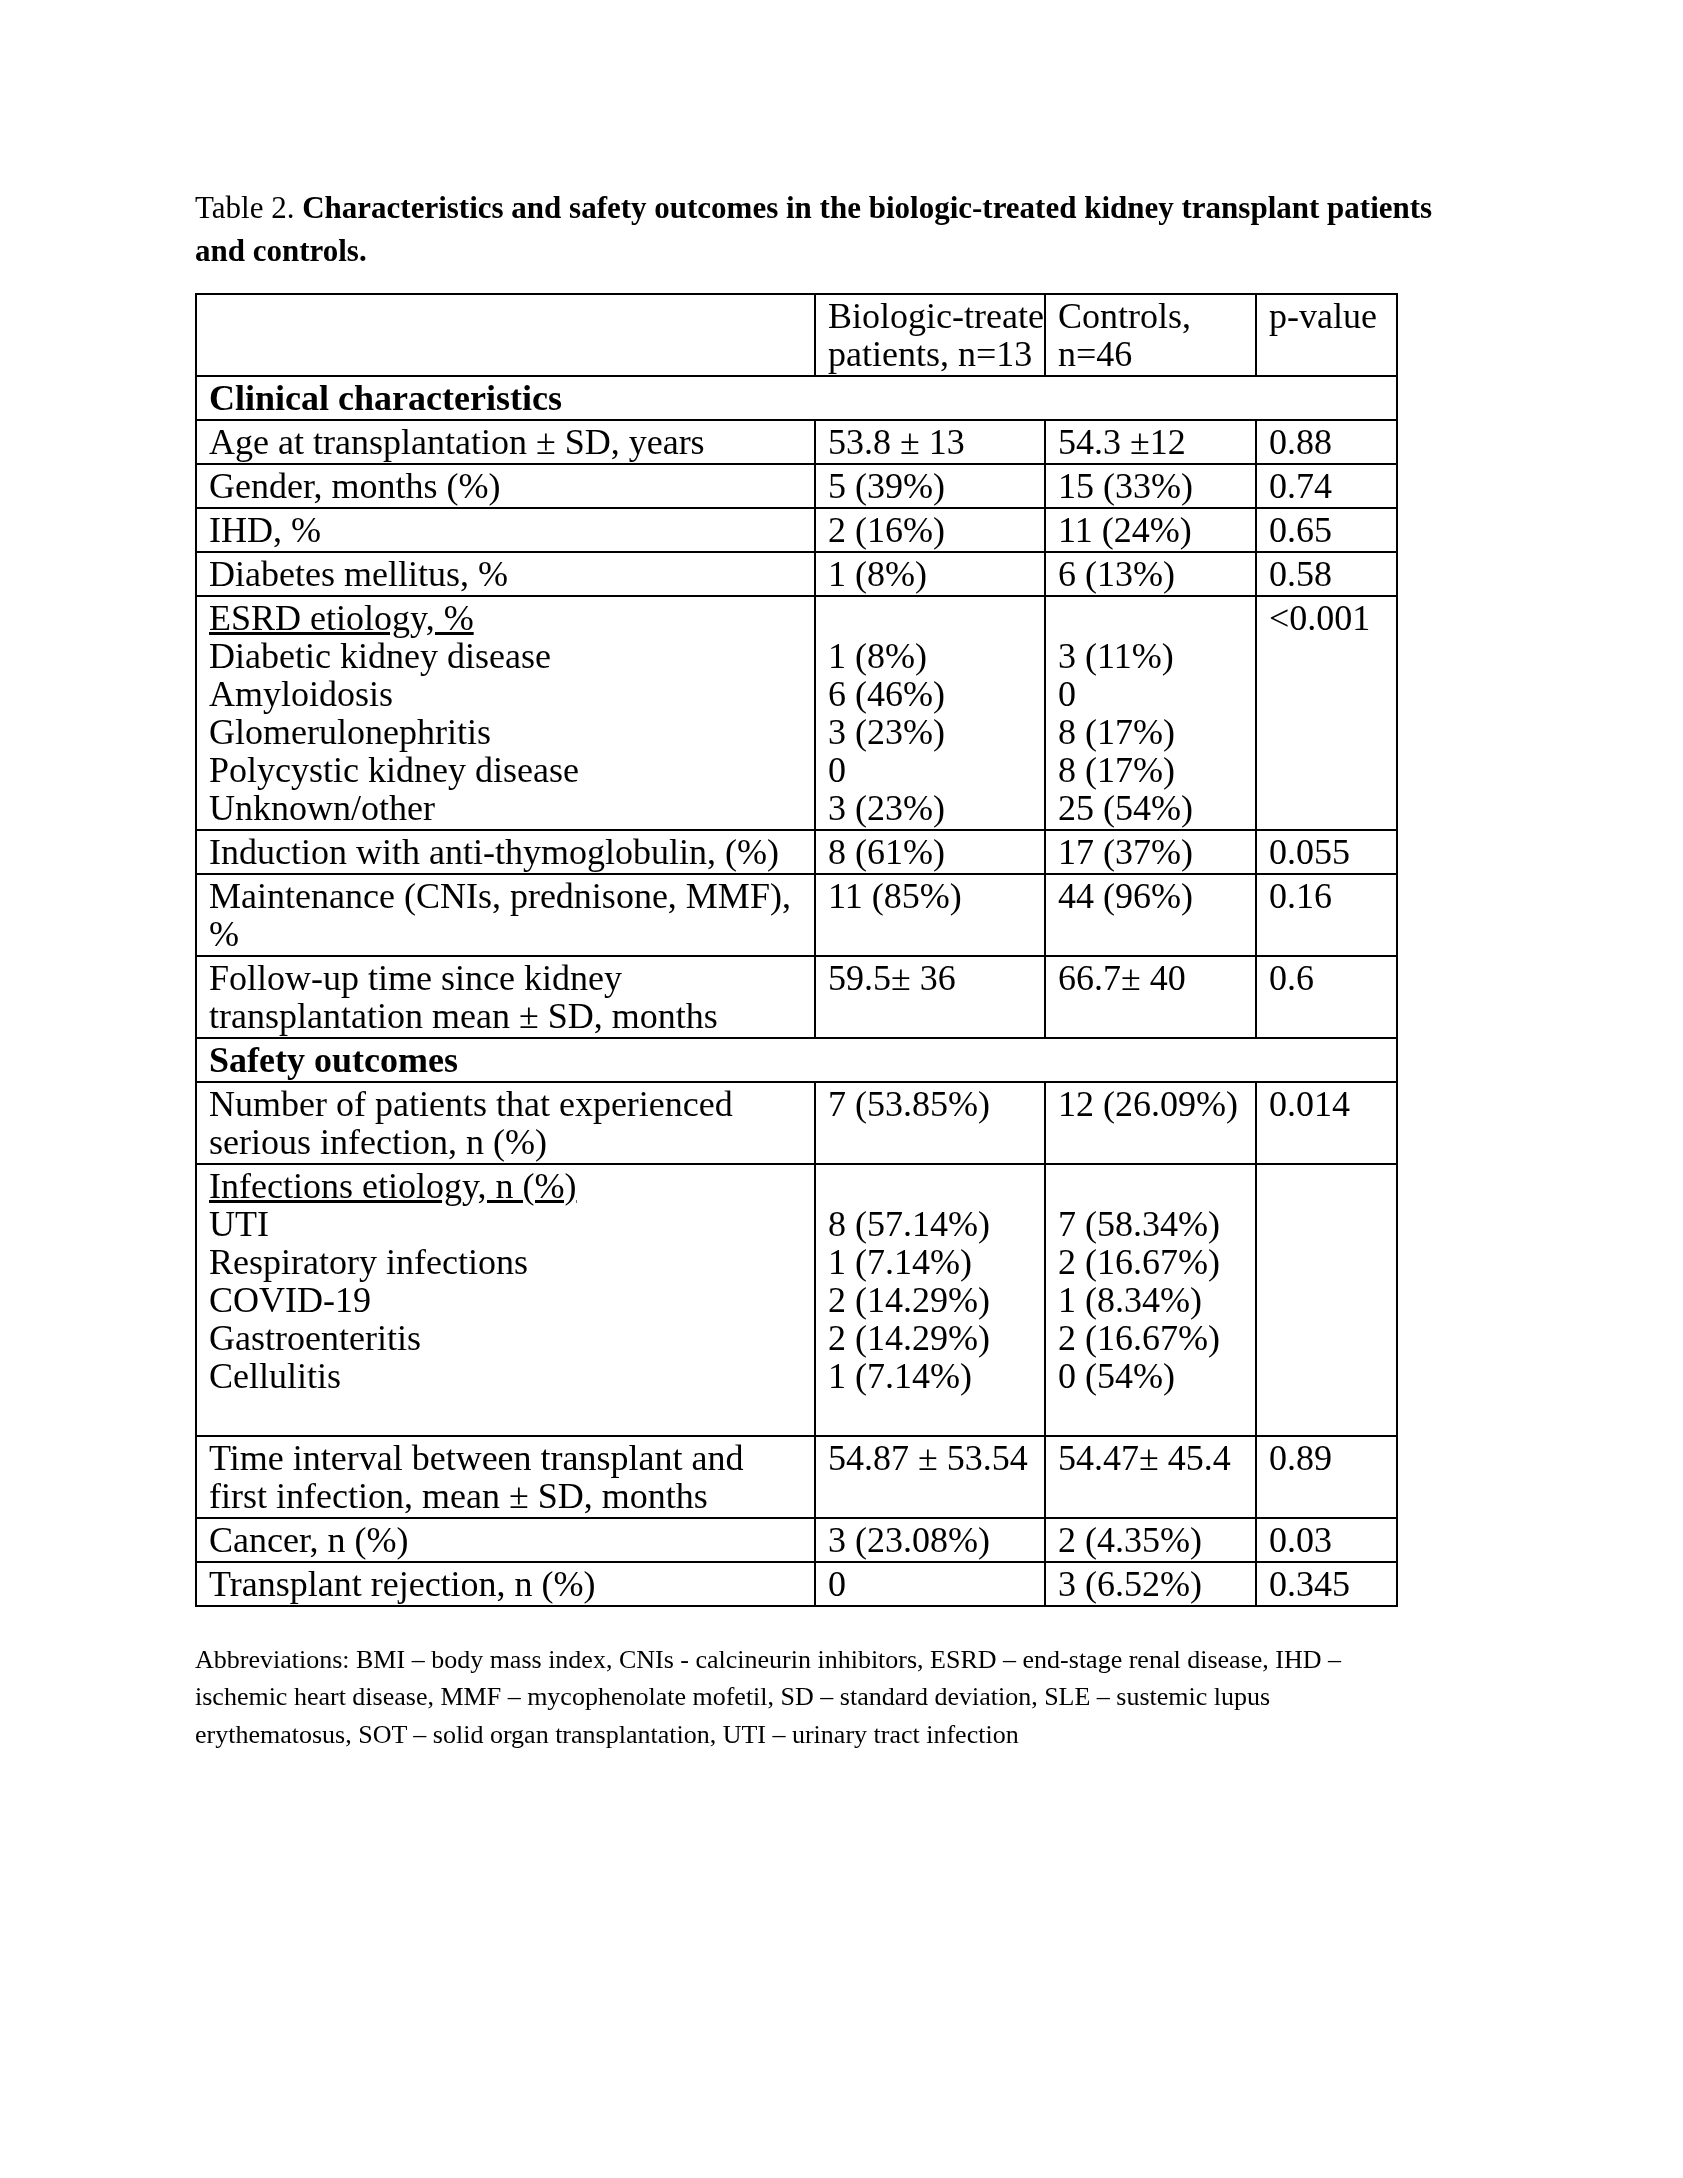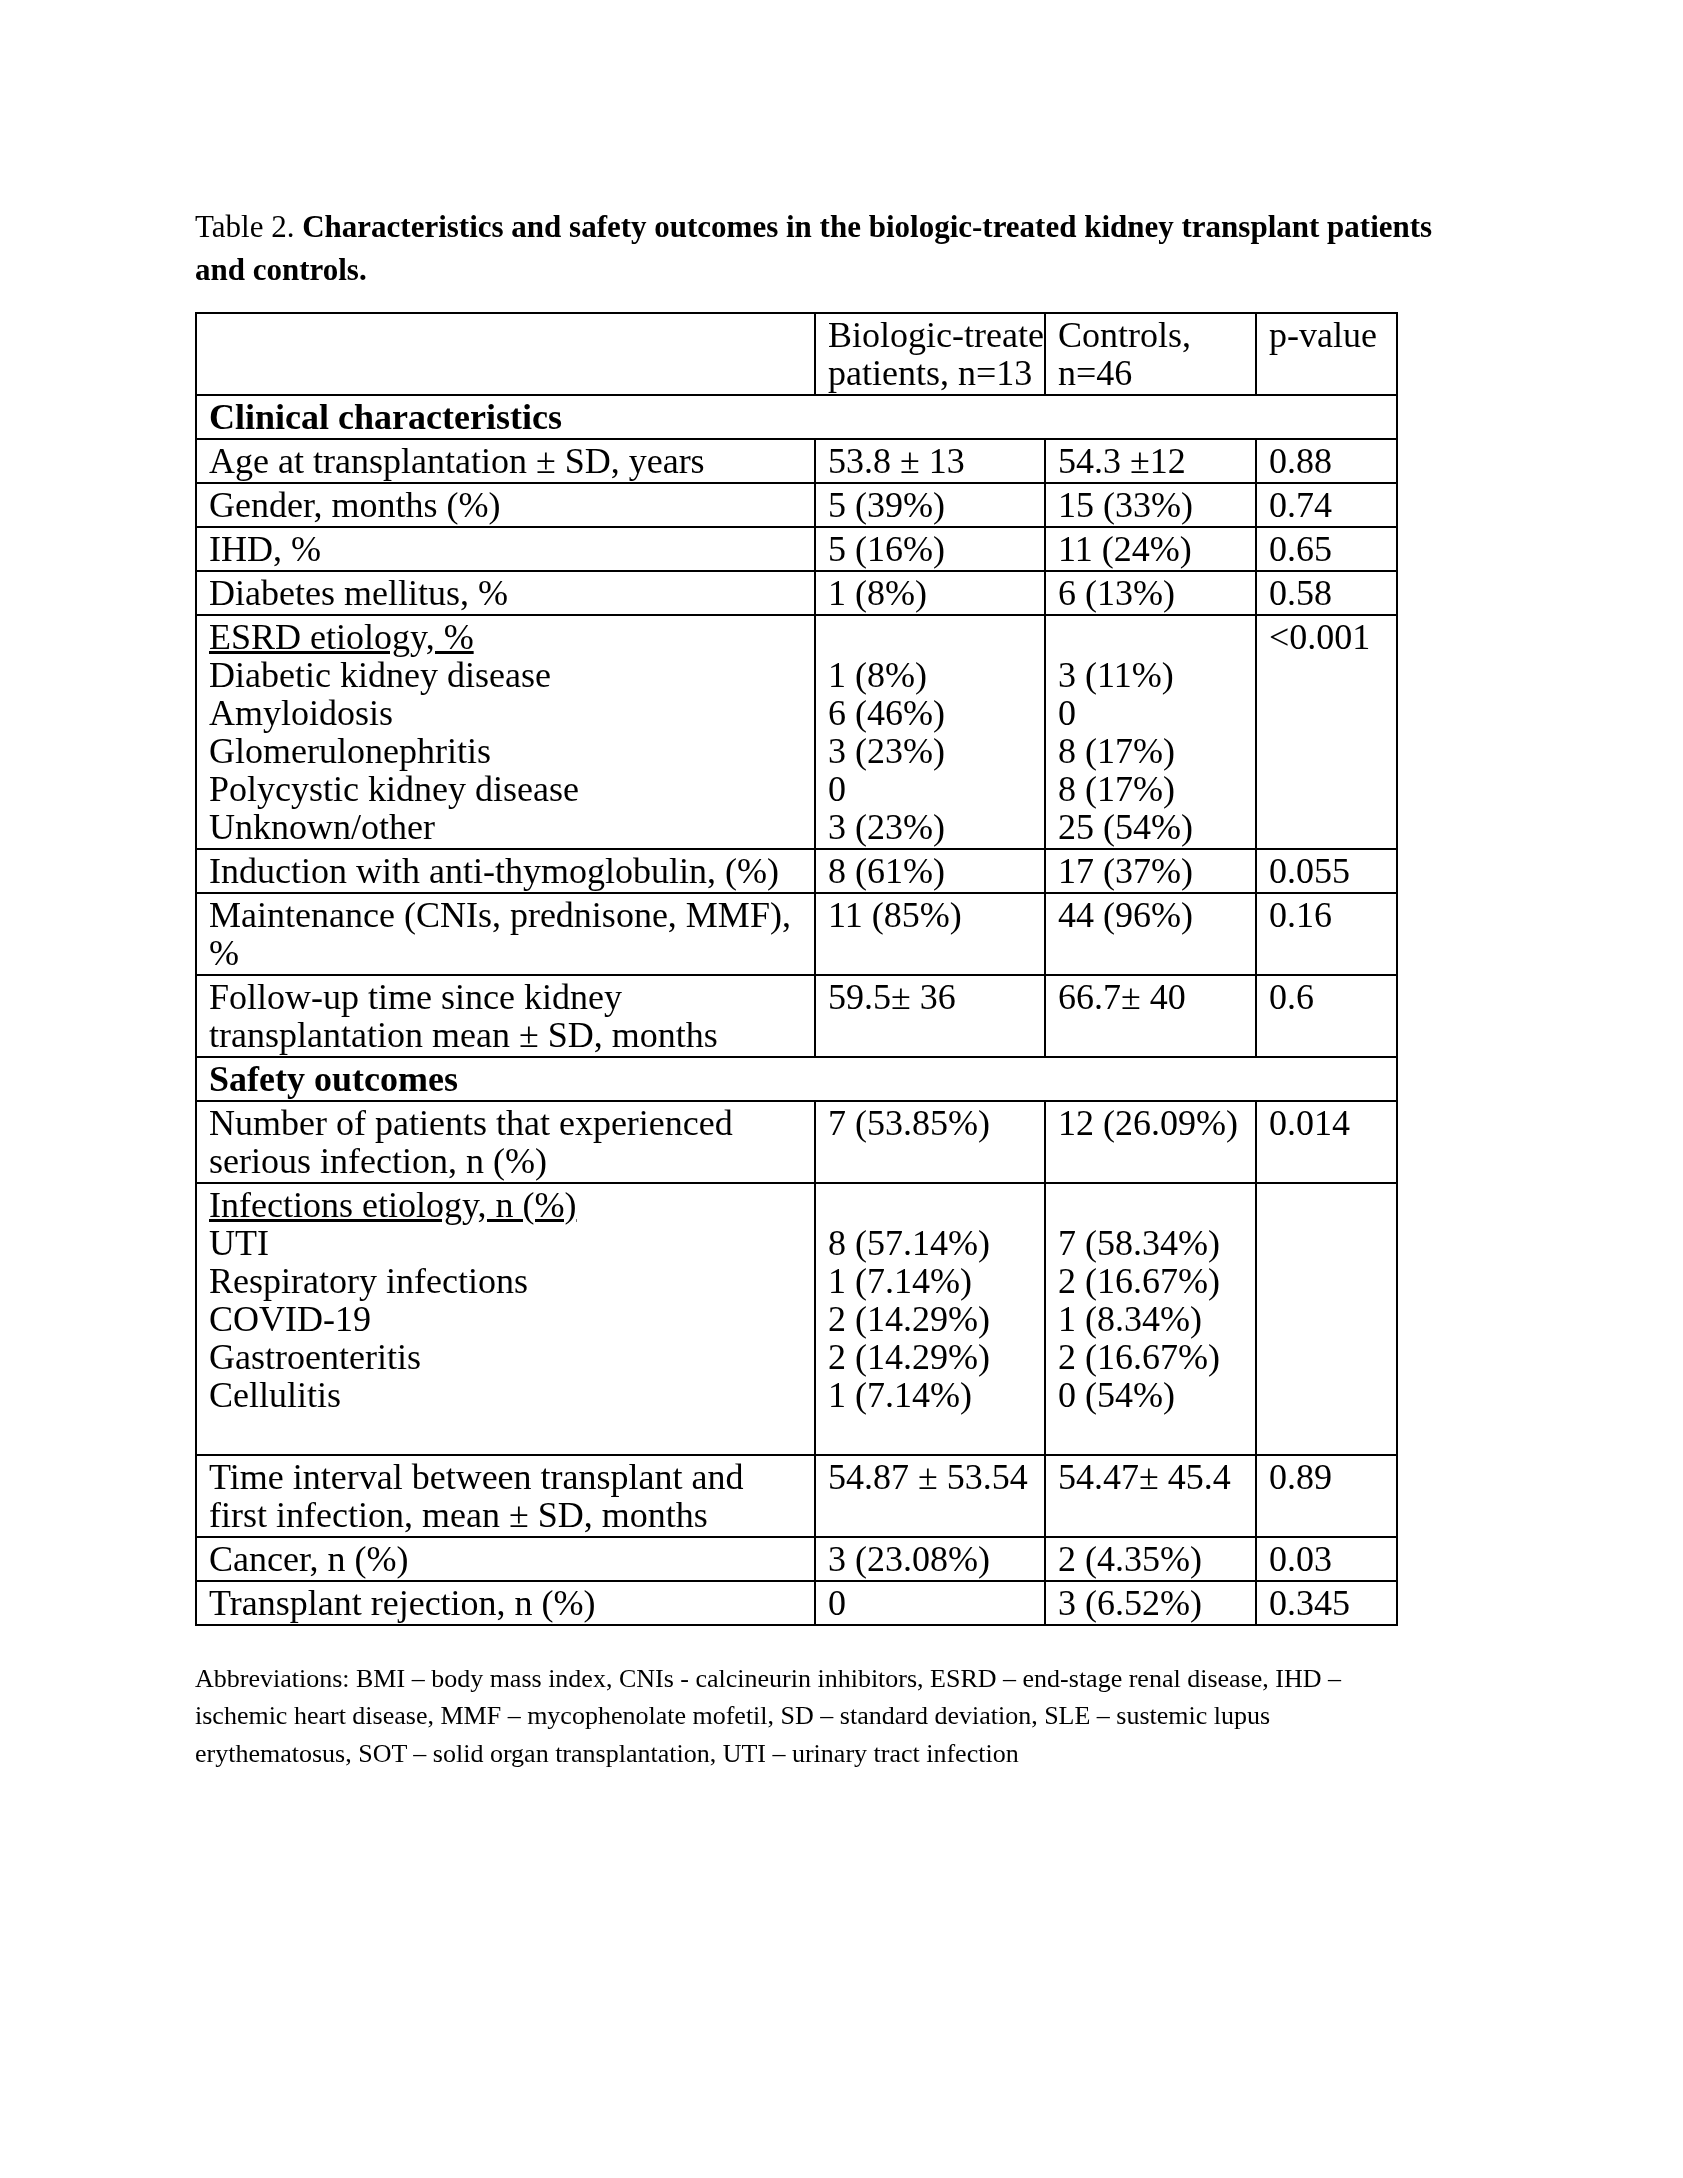--- a/index.html
+++ b/index.html
@@ -2,21 +2,21 @@
 <html><head>
 <meta charset="utf-8">
 <style>
   html, body { margin: 0; padding: 0; }
   body {
     width: 1683px; height: 2178px;
     background: #ffffff; color: #000000;
     font-family: "Liberation Serif", "DejaVu Serif", serif;
     position: relative;
   }
-  .page { position: absolute; left: 195px; top: 206px; width: 1287px; }
+  .page { position: absolute; left: 195px; top: 187px; width: 1287px; }
 
   .caption {
     font-size: 31px; line-height: 1.38;
     margin: 0 0 20px 0; width: 1277px;
   }
   .caption strong { font-weight: bold; }
 
   table.t2 {
     border-collapse: collapse; table-layout: fixed;
     width: 1200px; font-size: 36px;
@@ -85,21 +85,21 @@
           <td>0.88</td>
         </tr>
         <tr>
           <td>Gender, months (%)</td>
           <td>5 (39%)</td>
           <td>15 (33%)</td>
           <td>0.74</td>
         </tr>
         <tr>
           <td>IHD, %</td>
-          <td>5 (16%)</td>
+          <td>2 (16%)</td>
           <td>11 (24%)</td>
           <td>0.65</td>
         </tr>
         <tr>
           <td>Diabetes mellitus, %</td>
           <td>1 (8%)</td>
           <td>6 (13%)</td>
           <td>0.58</td>
         </tr>
         <tr>

